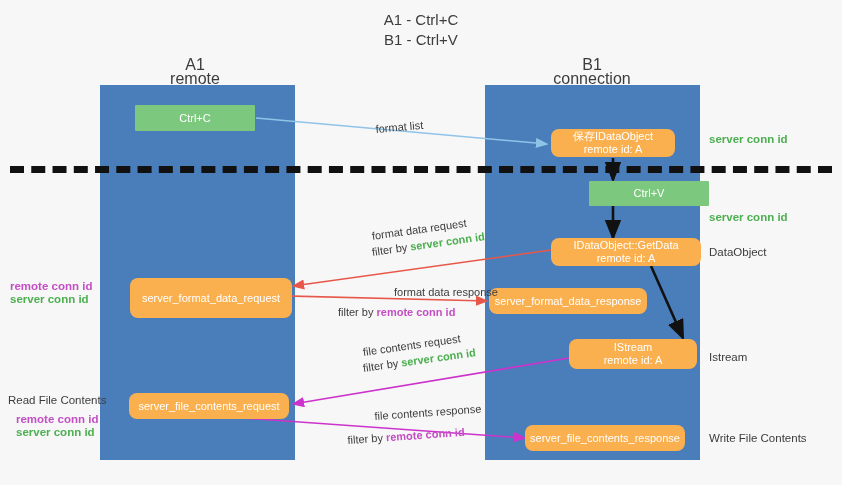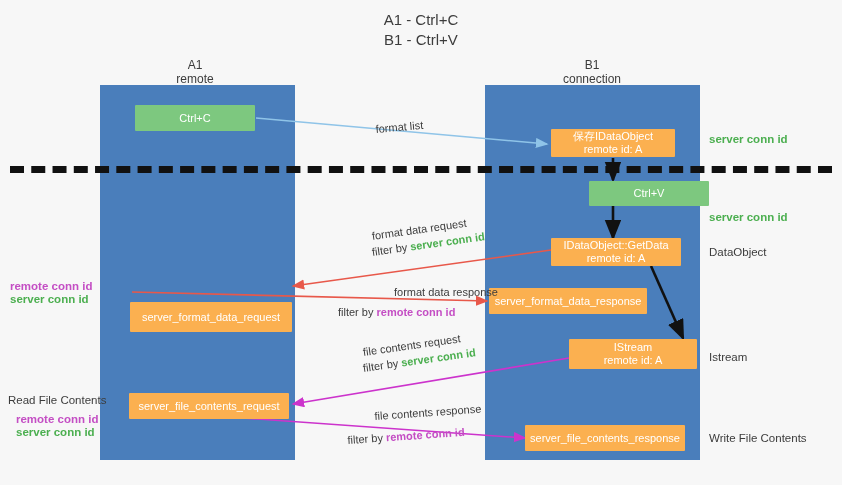--- a/index.html
+++ b/index.html
@@ -24,21 +24,21 @@
     width: 842px;
     text-align: center;
     font-size: 15px;
     color: #3c3c3c;
     line-height: 20px;
     white-space: pre;
   }
   .col-head {
     position: absolute;
     text-align: center;
-    font-size: 12px;
+    font-size: 16px;
     color: #3c3c3c;
     line-height: 14px;
     width: 160px;
   }
   .col-head .l1 { display: block; }
   .col-head .l2 { display: block; }
   .lane {
     position: absolute;
     background: #4a7ebb;
   }
@@ -60,21 +60,21 @@
     align-items: center;
     justify-content: center;
     text-align: center;
     color: #ffffff;
     font-size: 11px;
     line-height: 13px;
     border-radius: 1px;
   }
   .box.green { background: #7dc87f; }
   .box.orange { background: #fbb košt; }
-  .box.orange { background: #fbb050; }
+  .box.orange { background: #fbb050; border-radius: 8px; }
   .side-label {
     position: absolute;
     font-size: 11.5px;
     color: #3c3c3c;
     white-space: pre;
     line-height: 14px;
   }
   .conn-green { color: #4caf50; font-weight: bold; }
   .conn-magenta { color: #c44ec4; font-weight: bold; }
   .edge-label {
@@ -149,26 +149,26 @@
 
   <div class="box orange" style="left:551px; top:129px; width:124px; height:28px;">
     <span>保存IDataObject</span>
     <span>remote id: A</span>
   </div>
 
   <div class="box green" style="left:553px; top:181px; width:120px; height:25px;margin-left:36px;">
     <span>Ctrl+V</span>
   </div>
 
-  <div class="box orange" style="left:551px; top:238px; width:130px; height:28px;">
+  <div class="box orange" style="left:551px; top:238px; width:150px; height:28px;">
     <span>IDataObject::GetData</span>
     <span>remote id: A</span>
   </div>
 
-  <div class="box orange" style="left:130px; top:278px; width:162px; height:30px;margin-top:24px;">
+  <div class="box orange" style="left:130px; top:278px; width:162px; height:40px;">
     <span>server_format_data_request</span>
   </div>
 
   <div class="box orange" style="left:489px; top:288px; width:158px; height:26px;">
     <span>server_format_data_response</span>
   </div>
 
   <div class="box orange" style="left:569px; top:339px; width:128px; height:30px;">
     <span>IStream</span>
     <span>remote id: A</span>

